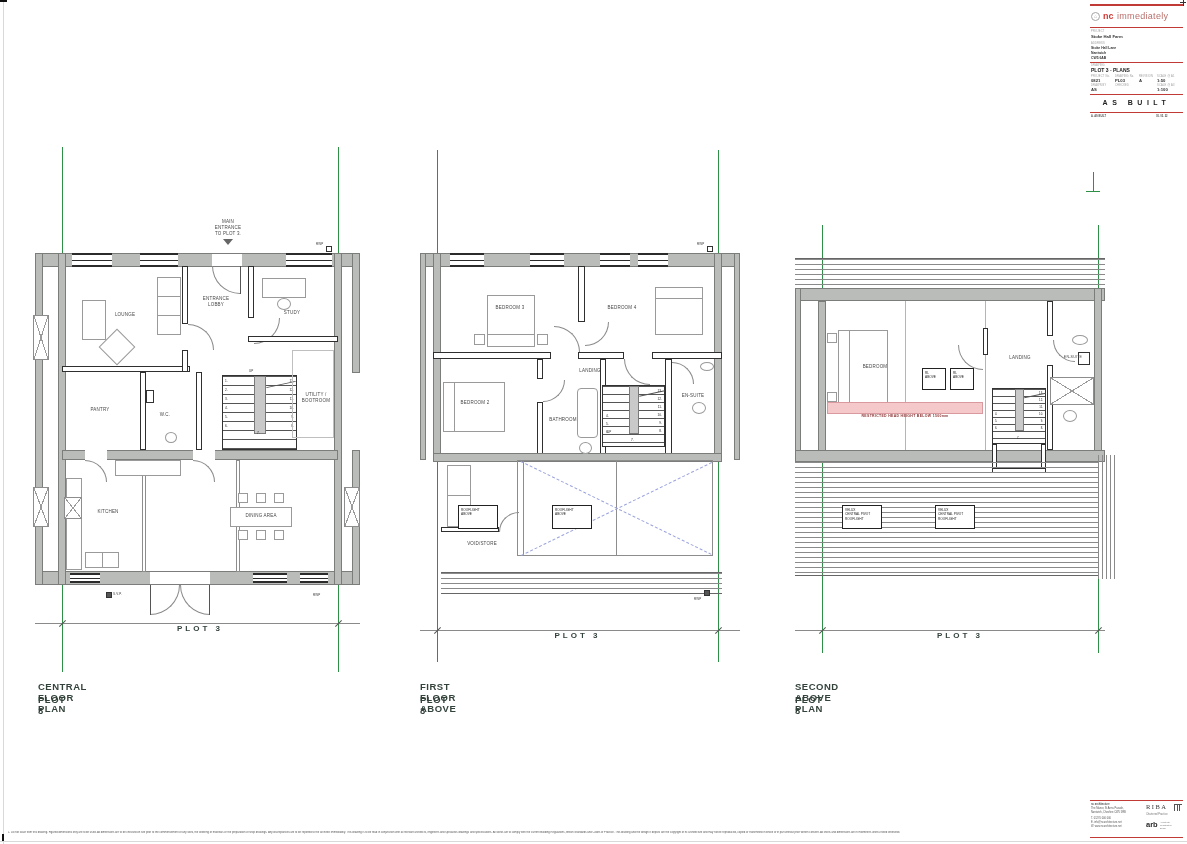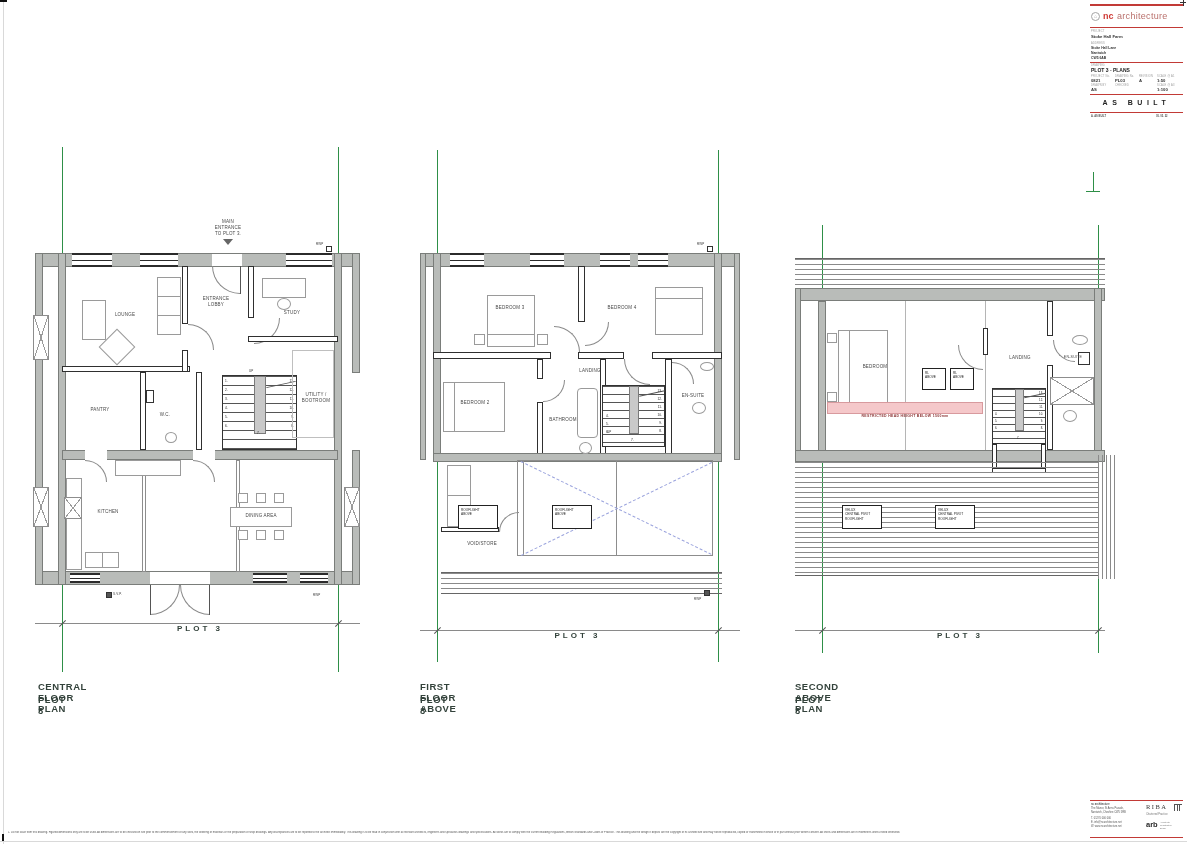--- a/index.html
+++ b/index.html
@@ -380,21 +380,21 @@
     <div class="tick" style="left:1094px;top:630px;"></div>
     <div class="dimwrap" style="left:822px;top:624px;width:276px;"><span>PLOT 3</span></div>
     <div class="caption" style="left:795px;top:681px;">SECOND ABOVE PLAN</div>
     <div class="caption" style="left:795px;top:694px;">PLOT 3</div>
   </div>
 
   <div class="abs" style="left:1090px;top:4px;width:93px;height:120px;">
     <div class="redline" style="left:0;top:0;width:93px;height:2px;"></div>
     <div class="abs" style="left:1px;top:8px;width:9px;height:9px;border:1px solid #a5a5a5;border-radius:50%;box-sizing:border-box;font-size:5px;color:#a5a5a5;text-align:center;line-height:7px;">⌂</div>
     <div class="abs" style="left:13px;top:7px;font-size:9px;font-weight:bold;color:#cf3a36;">nc</div>
-    <div class="abs" style="left:27px;top:7px;font-size:9px;color:#b9706c;letter-spacing:.3px;">architecture</div>
+    <div class="abs" style="left:27px;top:7px;font-size:9px;color:#b9706c;letter-spacing:.3px;">immediately</div>
     <div class="redline" style="left:0;top:23px;width:93px;height:1px;"></div>
 
     <div class="tb-lab" style="left:1px;top:26px;">PROJECT</div>
     <div class="tb-val" style="left:1px;top:30px;">Stoke Hall Farm</div>
     <div class="tb-lab" style="left:1px;top:38px;">ADDRESS</div>
     <div class="tb-small" style="left:1px;top:41.5px;font-weight:bold;">Stoke Hall Lane</div>
     <div class="tb-small" style="left:1px;top:47px;font-weight:bold;">Nantwich</div>
     <div class="tb-small" style="left:1px;top:52px;font-weight:bold;">CW5 6AB</div>
     <div class="redline" style="left:0;top:58px;width:93px;height:1px;"></div>
 

